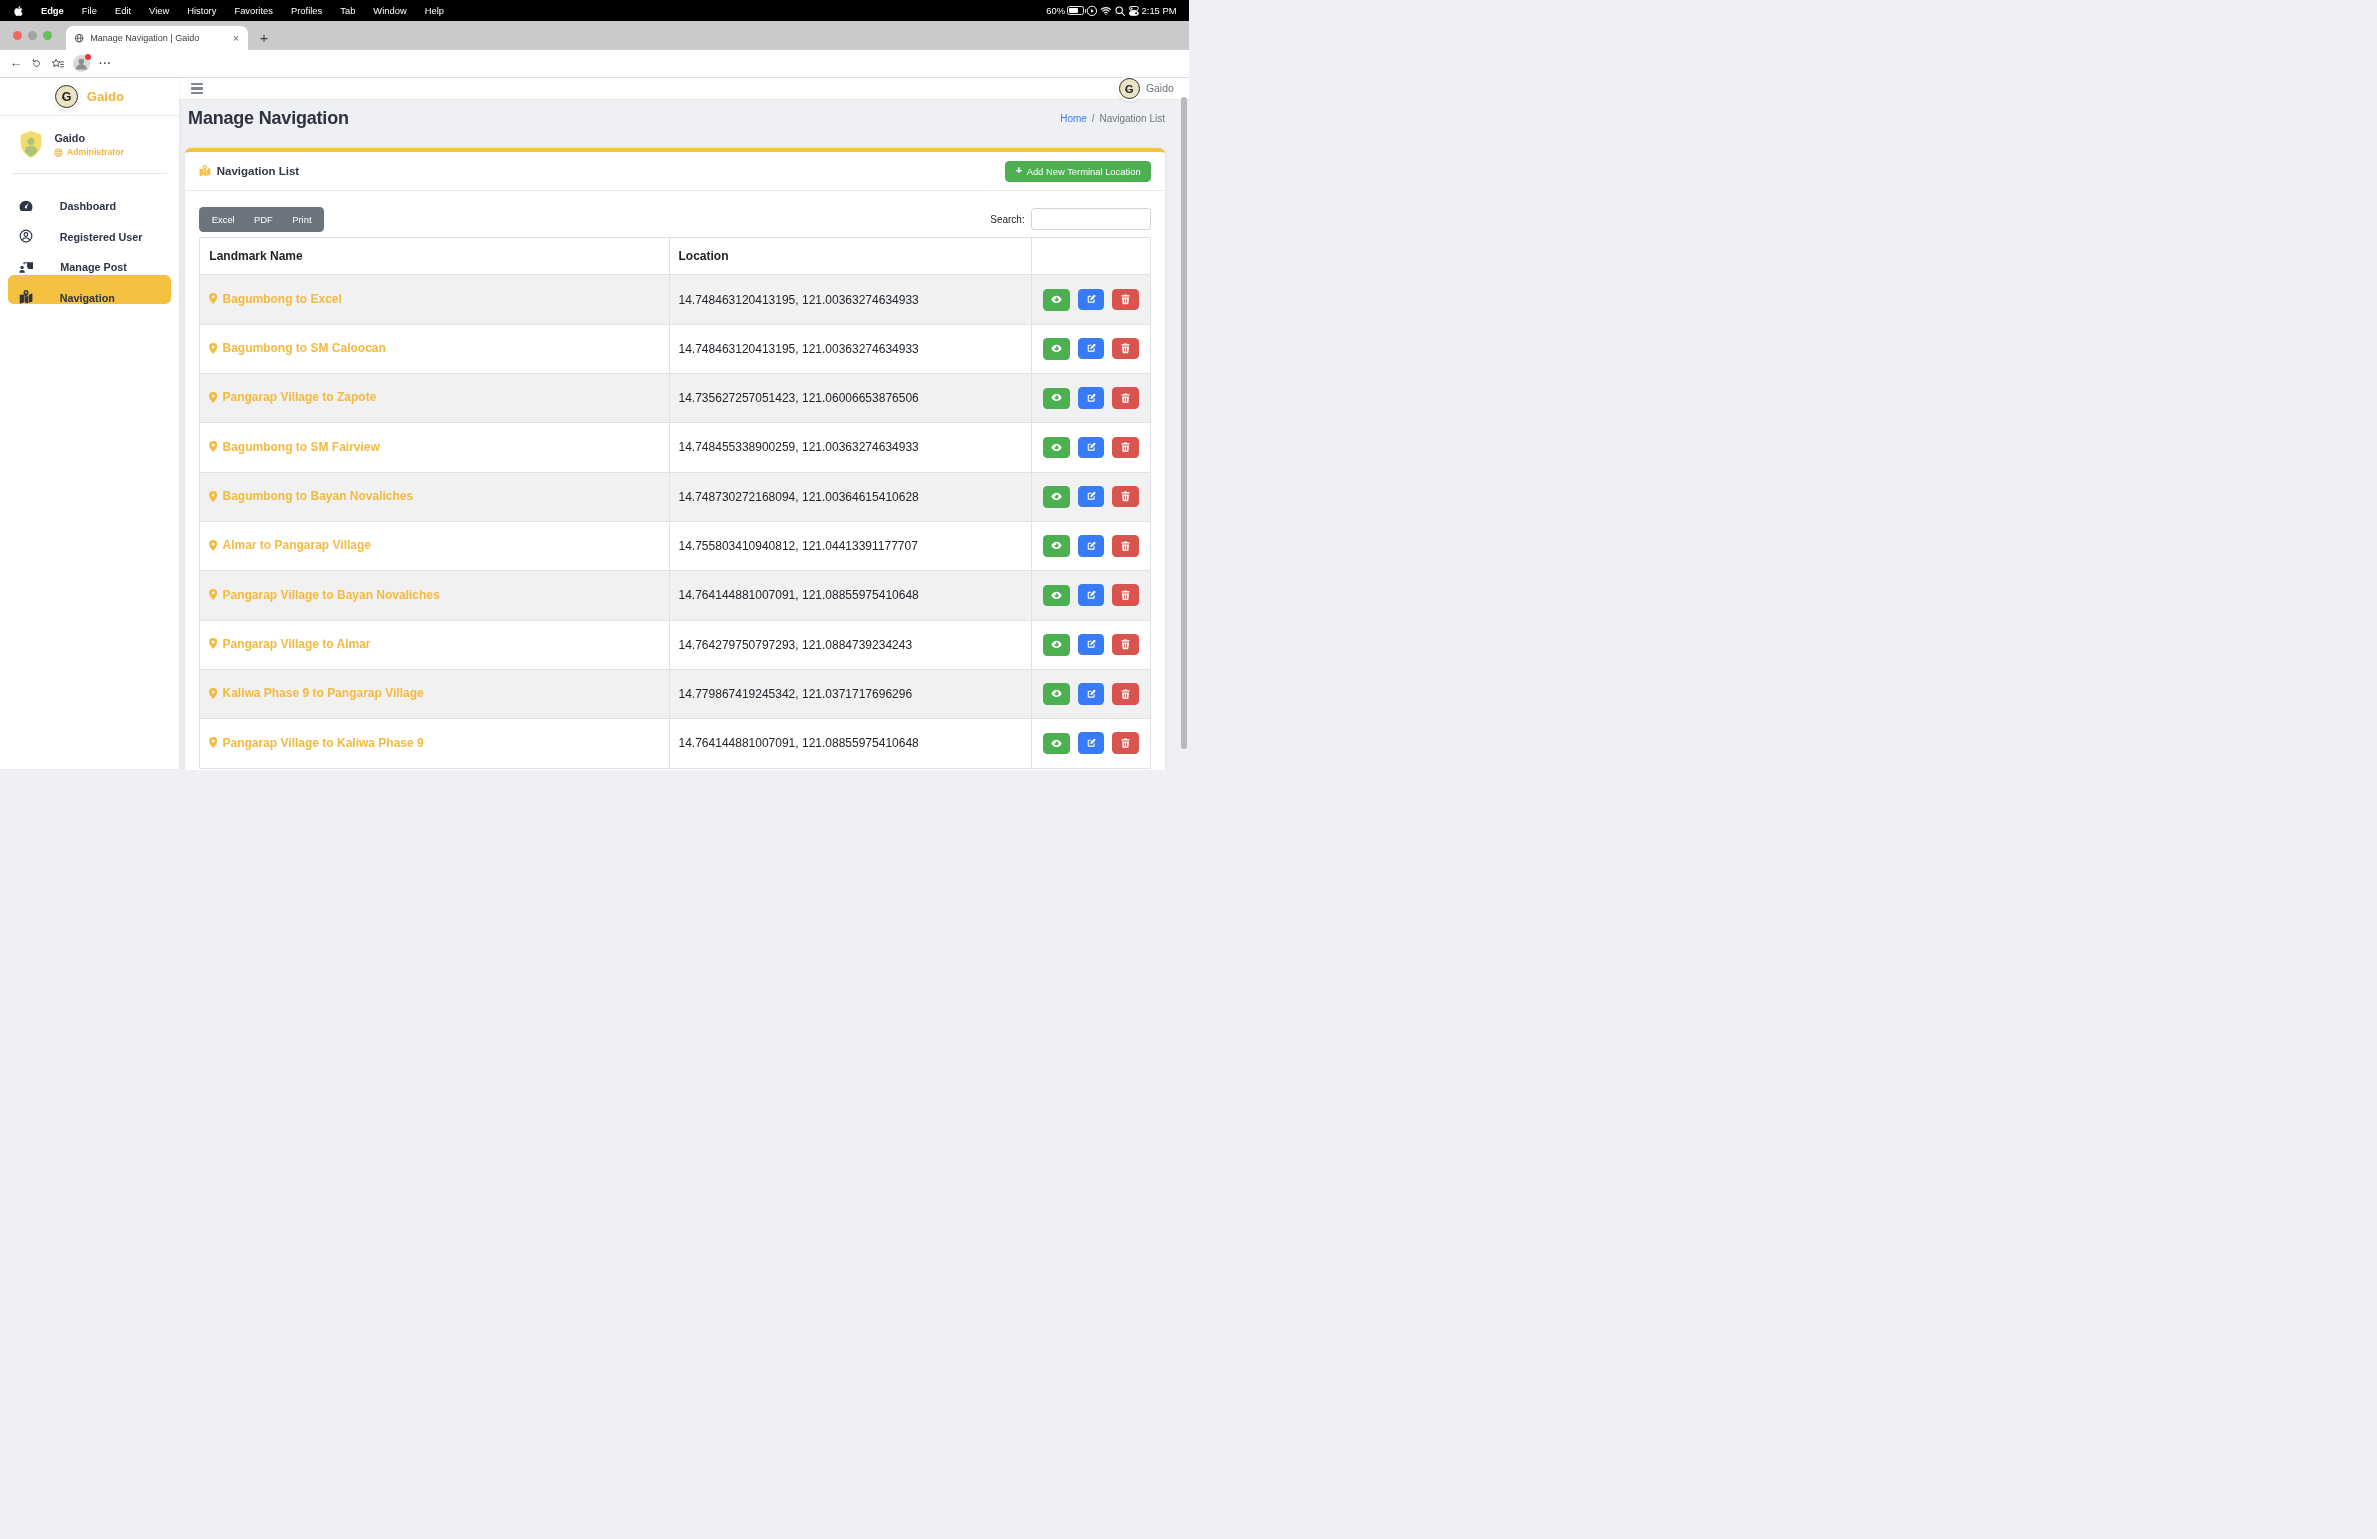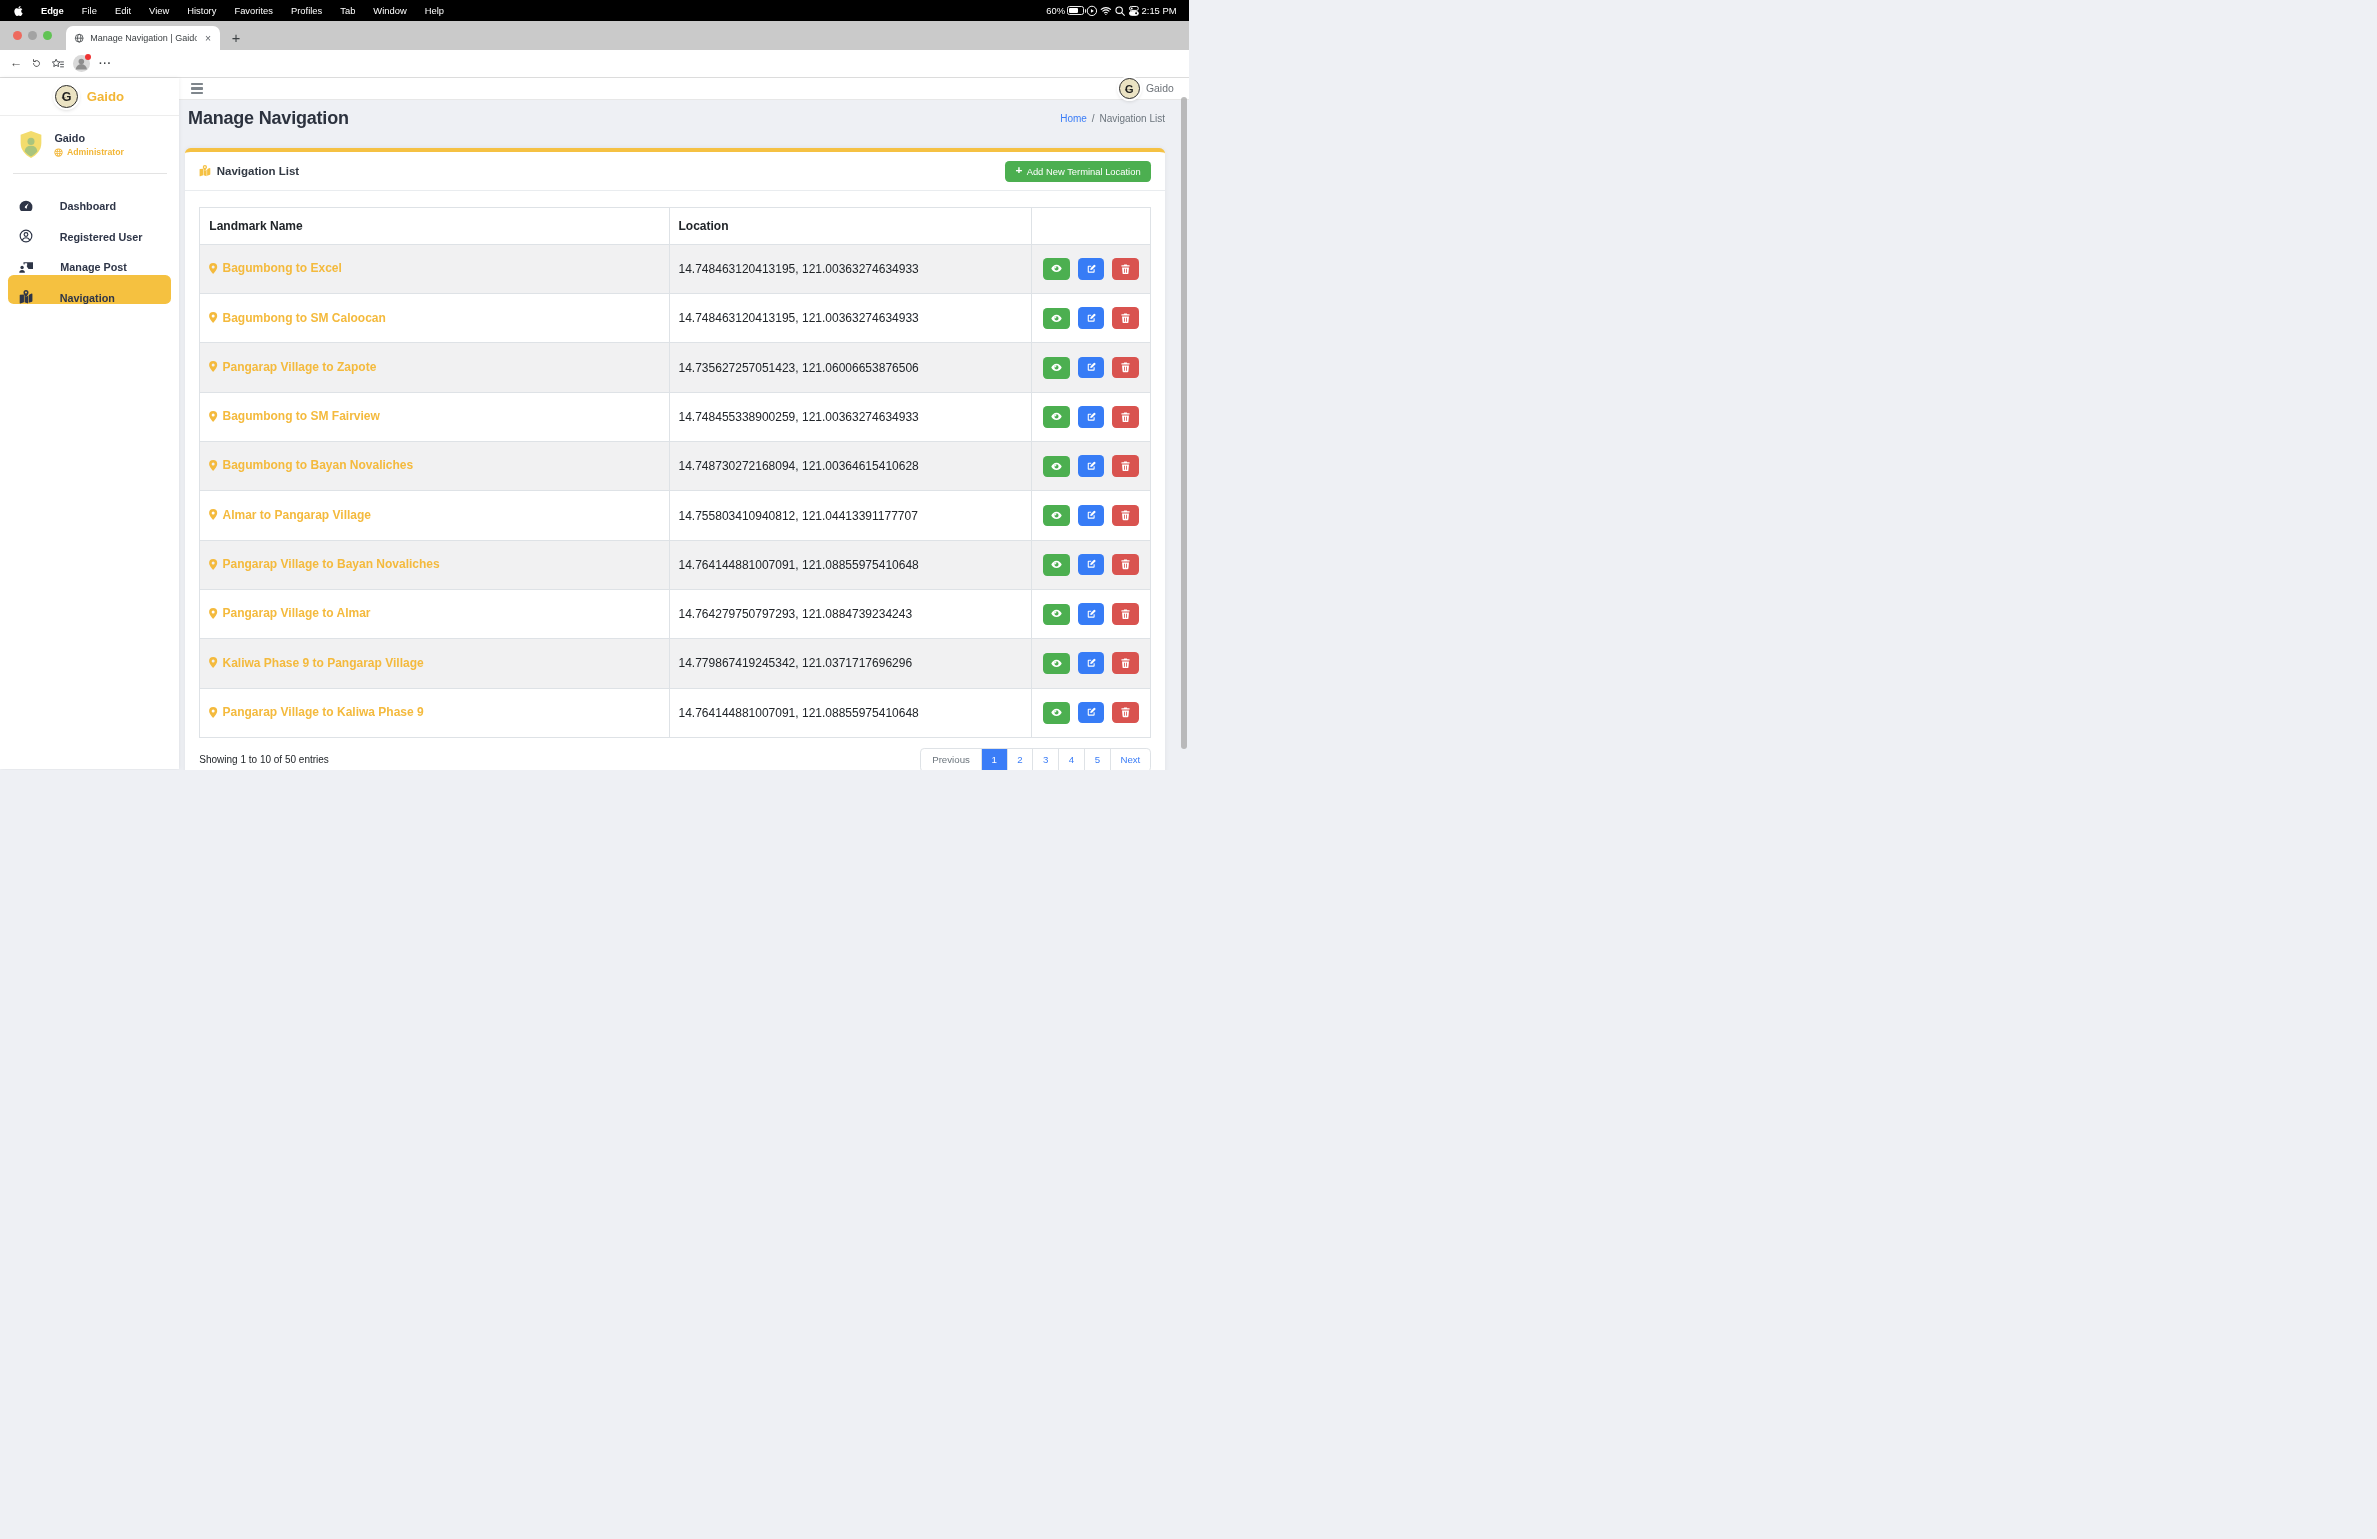--- a/index.html
+++ b/index.html
@@ -17,21 +17,21 @@
   .battery .lvl { position:absolute; left:1px; top:1px; bottom:1px; width:58%; background:#fff; border-radius:1px; }
   .battery::after { content:""; position:absolute; right:-2.8px; top:2.1px; width:1.7px; height:3.5px; background:#e8e8e8; border-radius:0 1.4px 1.4px 0; }
   .mb-ico { width:11.8px; height:11.8px; }
   .time { font-size:9.4px; }
 
   
   .tabbar { height:29px; background:#cacaca; display:flex; align-items:flex-end; position:relative; }
   .lights { position:absolute; left:12.5px; top:9.7px; display:flex; gap:6.3px; }
   .light { width:9px; height:9px; border-radius:50%; }
   .light.r { background:#ee6a5e; } .light.y { background:#a3a3a3; } .light.g { background:#61c354; }
-  .tab { margin-left:66px; width:154px; height:24px; background:#fff; border-radius:7px 7px 0 0; display:flex; align-items:center; padding:0 7.6px; gap:6.3px; font-size:9px; color:#3c4043; }
+  .tab { margin-left:66px; width:182px; height:24px; background:#fff; border-radius:7px 7px 0 0; display:flex; align-items:center; padding:0 7.6px; gap:6.3px; font-size:9px; color:#3c4043; }
   .tab-title { white-space:nowrap; overflow:hidden; flex:1; }
   .tab-close { font-size:10.4px; color:#5f6368; padding:0 1.4px; }
   .newtab { font-size:14.6px; color:#3c4043; margin:0 0 4.2px 11.8px; line-height:1; }
 
   
   .urlbar { height:28px; background:#fff; display:flex; align-items:center; padding:0 11px 0 9.7px; gap:9px; border-bottom:0.7px solid #dcdcdc; }
   .nav-glyph { font-size:12.5px; color:#4a4a4a; line-height:1; }
   .omnibox { flex:1; height:21px; border:0.7px solid #d2d2d2; border-radius:11px; display:flex; align-items:center; padding:0 9px; gap:6.3px; }
   .url-text { font-size:9.4px; color:#202124; flex:1; }
   .omni-right { display:flex; align-items:center; gap:9.7px; }
@@ -300,20 +300,35 @@
               </svg>
             <span>Navigation List</span>
           </span>
           <button class="add-btn">
             <span class="plus">+</span>
             <span>Add New Terminal Location</span>
           </button>
         </div>
 
         <div class="card-body">
+          <div class="toolbar">
+            <div class="export-group">
+
+                <button class="export-btn">Excel</button>
+
+                <button class="export-btn">PDF</button>
+
+                <button class="export-btn">Print</button>
+
+            </div>
+            <div class="searchbox">
+              <span>Search:</span>
+              <input type="text" value="" style="">
+            </div>
+          </div>
 
           <table class="data">
             <thead>
               <tr>
                 <th class="col-name">Landmark Name</th>
                 <th class="col-loc">Location</th>
                 <th class="col-act"></th>
               </tr>
             </thead>
             <tbody>

